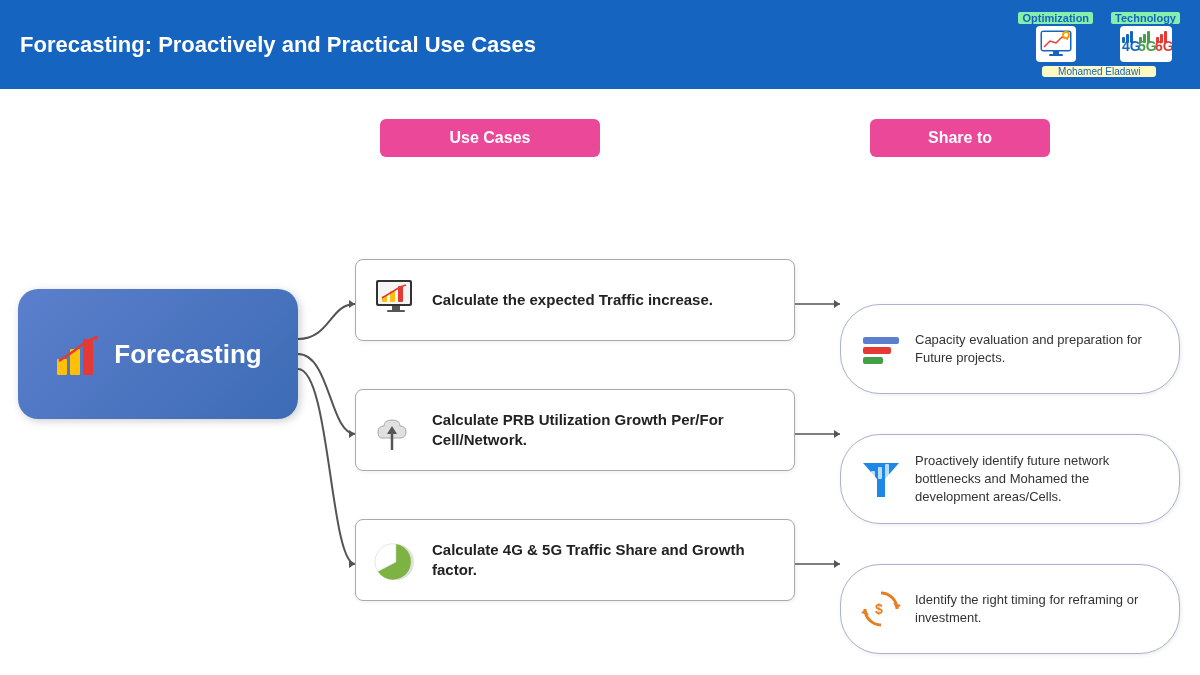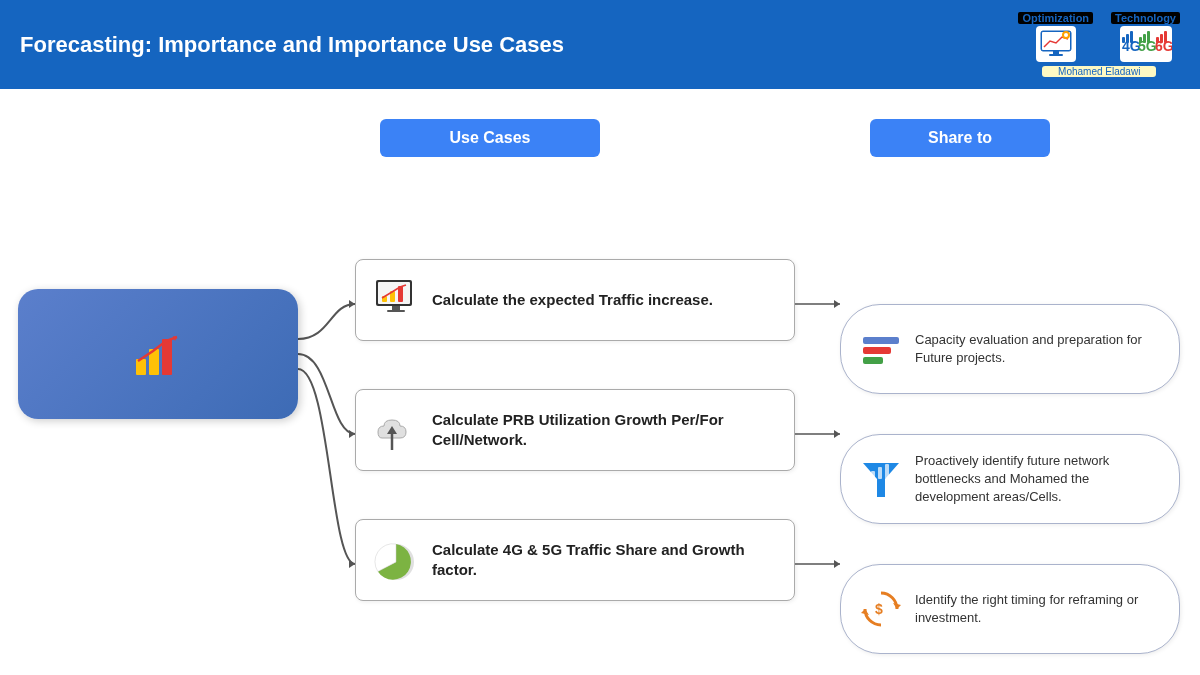--- a/index.html
+++ b/index.html
@@ -38,21 +38,21 @@
     }
     .logo-group {
       display: flex;
       flex-direction: column;
       align-items: center;
     }
     .logo-label {
       font-size: 11px;
       color: #1565c0;
       font-weight: 600;
-      background: #000000;
+      background: #86efac;
       padding: 0 4px;
       border-radius: 2px;
       margin-bottom: 2px;
     }
     .logo-icon-opt {
       width: 40px;
       height: 36px;
       background: #fff;
       border-radius: 4px;
       display: flex;
@@ -85,21 +85,21 @@
     .main {
       position: relative;
       width: 1200px;
       height: 620px;
     }
 
     
     .col-header {
       position: absolute;
       top: 30px;
-      background: #3b82f6;
+      background: #ec4899;
       color: #fff;
       font-size: 16px;
       font-weight: 700;
       padding: 10px 40px;
       border-radius: 6px;
       text-align: center;
     }
     .col-header-usecases {
       left: 380px;
       width: 220px;
@@ -229,21 +229,21 @@
     .bar-icon {
       width: 50px;
       height: 50px;
       flex-shrink: 0;
     }
   </style>
 </head>
 <body>
 
 <div class="header">
-  <span class="header-title">Forecasting: Importance and Importance Use Cases</span>
+  <span class="header-title">Forecasting: Proactively and Practical Use Cases</span>
   <div class="header-logos">
     <div class="header-logos-row">
       <div class="logo-group">
         <span class="logo-label">Optimization</span>
         <div class="logo-icon-opt">
           <svg width="36" height="30" viewBox="0 0 36 30">
 
             <rect x="3" y="2" width="30" height="20" rx="2" fill="#1565c0" stroke="#1565c0" stroke-width="1"></rect>
             <rect x="4" y="3" width="28" height="18" rx="1" fill="#fff"></rect>
 
@@ -323,20 +323,21 @@
 
     <svg class="bar-icon" width="50" height="50" viewBox="0 0 50 50">
 
       <rect x="3" y="30" width="10" height="16" rx="1" fill="#ffc107"></rect>
       <rect x="16" y="20" width="10" height="26" rx="1" fill="#ffc107"></rect>
       <rect x="29" y="10" width="10" height="36" rx="1" fill="#e53935"></rect>
 
       <polyline points="5,32 20,22 33,12 44,8" fill="none" stroke="#e53935" stroke-width="2.5"></polyline>
       <polygon points="44,8 40,7 42,12" fill="#e53935"></polygon>
     </svg>
+    <span class="central-node-text">Forecasting</span>
   </div>
 
   <div class="usecase-box usecase-box-1">
     <svg class="icon-traffic" width="48" height="48" viewBox="0 0 48 48">
 
       <rect x="4" y="4" width="36" height="26" rx="2" fill="#333"></rect>
       <rect x="6" y="6" width="32" height="22" rx="1" fill="#f5f5f5"></rect>
 
       <rect x="10" y="20" width="5" height="6" rx="1" fill="#ffc107"></rect>
       <rect x="18" y="15" width="5" height="11" rx="1" fill="#ffc107"></rect>

